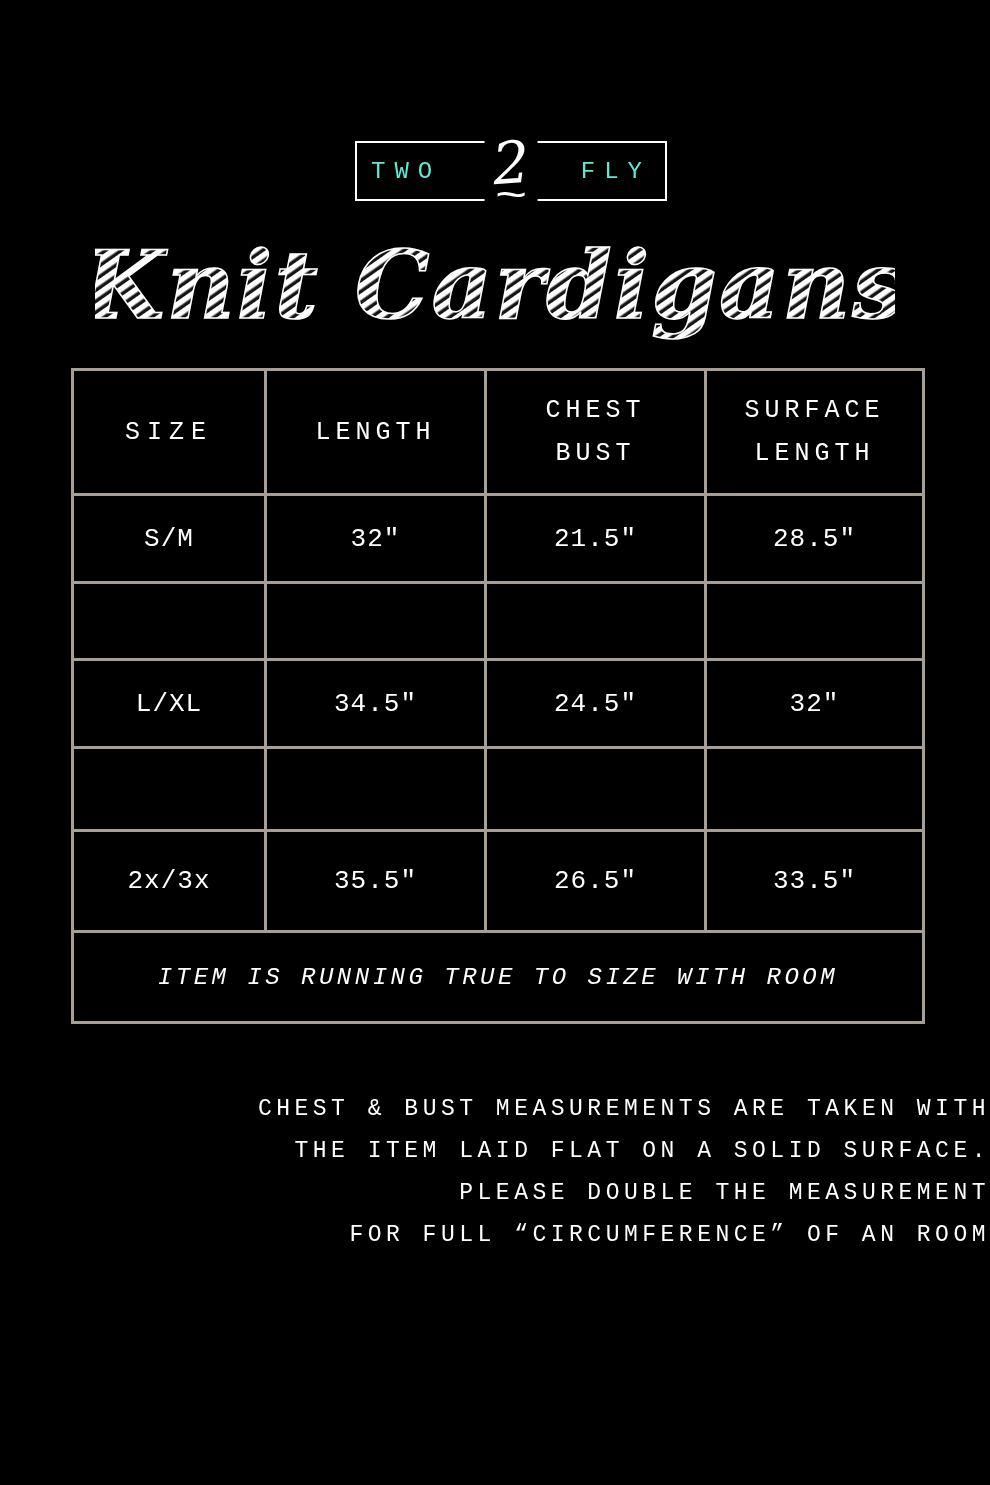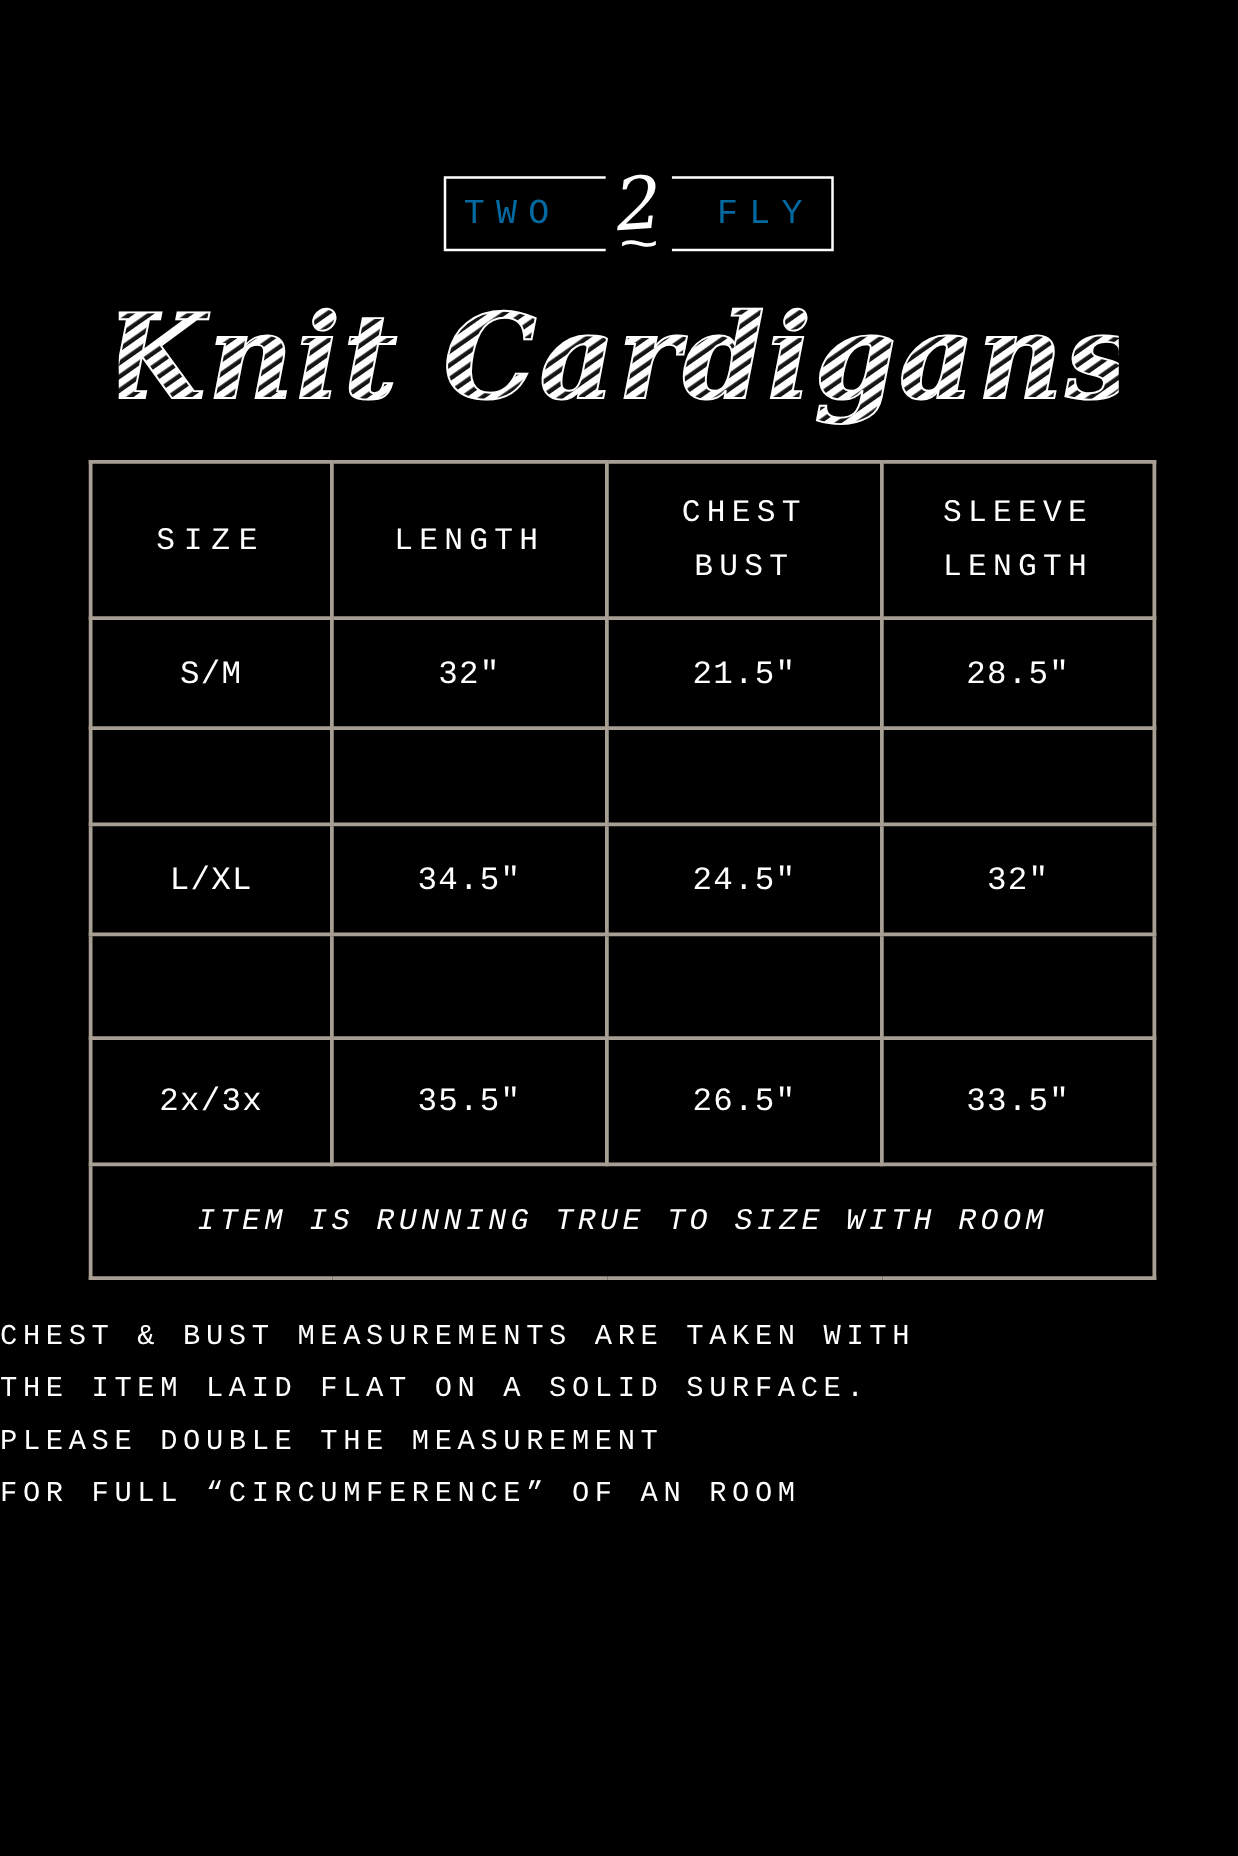--- a/index.html
+++ b/index.html
@@ -21,24 +21,24 @@
     width: 312px; height: 60px;
     border: 2px solid #ffffff;
     display: flex; align-items: center;
   }
   .brand-words {
     width: 100%;
     display: flex; justify-content: space-between;
     padding: 0 14px;
   }
   .brand-word {
-    font-size: 28px;
+    font-size: 24px;
     letter-spacing: 9px;
     font-weight: normal;
-    color: #0369a1;
+    color: #5eead4;
     white-space: nowrap;
   }
   .brand-numeral-wrap {
     position: absolute; left: 50%; top: 50%;
     transform: translate(-50%, -50%);
     background: #000000;
     padding: 0 8px;
     display: flex; flex-direction: column; align-items: center;
     z-index: 2;
   }
@@ -102,23 +102,23 @@
   }
   td.cell-footer {
     font-size: 24px;
     letter-spacing: 3.5px;
     font-style: italic;
   }
 
   
   .measure-note {
     position: absolute;
-    top: 1048px; left: 0;
+    top: 1088px; left: 0;
     width: 100%;
-    text-align: left;
+    text-align: right;
   }
   .measure-note .note-line {
     display: block;
     font-size: 23px;
     letter-spacing: 4.5px;
     line-height: 42px;
     white-space: nowrap;
   }
 </style>
 </head>
@@ -158,21 +158,21 @@
       <tr class="row-header">
     <th class="col-size">SIZE</th>
     <th class="col-length">
       <span class="hdr-line">LENGTH</span>
     </th>
     <th class="col-chest">
       <span class="hdr-line">CHEST</span>
       <span class="hdr-line">BUST</span>
     </th>
     <th class="col-sleeve">
-      <span class="hdr-line">SLEEVE</span>
+      <span class="hdr-line">SURFACE</span>
       <span class="hdr-line">LENGTH</span>
     </th>
   </tr>
   <tr class="row-data">
     <td class="cell-value">S/M</td>
     <td class="cell-value">32"</td>
     <td class="cell-value">21.5"</td>
     <td class="cell-value">28.5"</td>
   </tr>
   <tr class="row-spacer-a">

